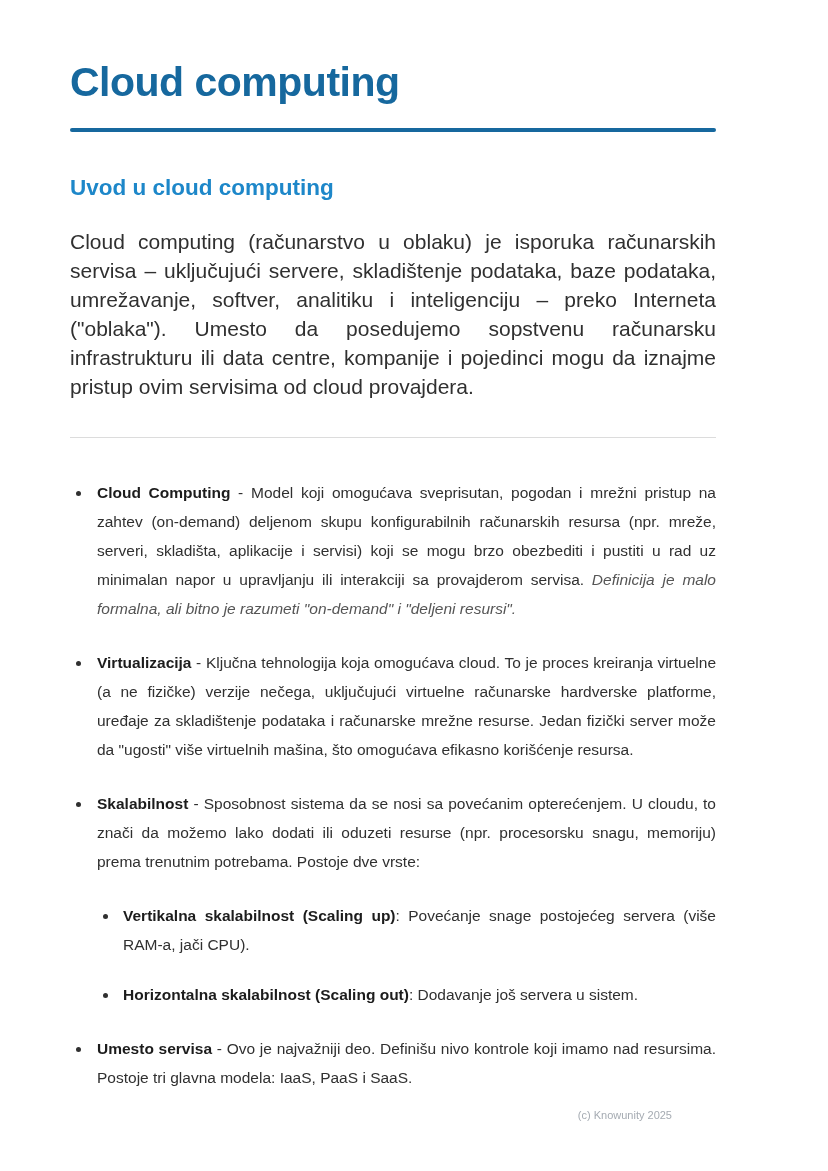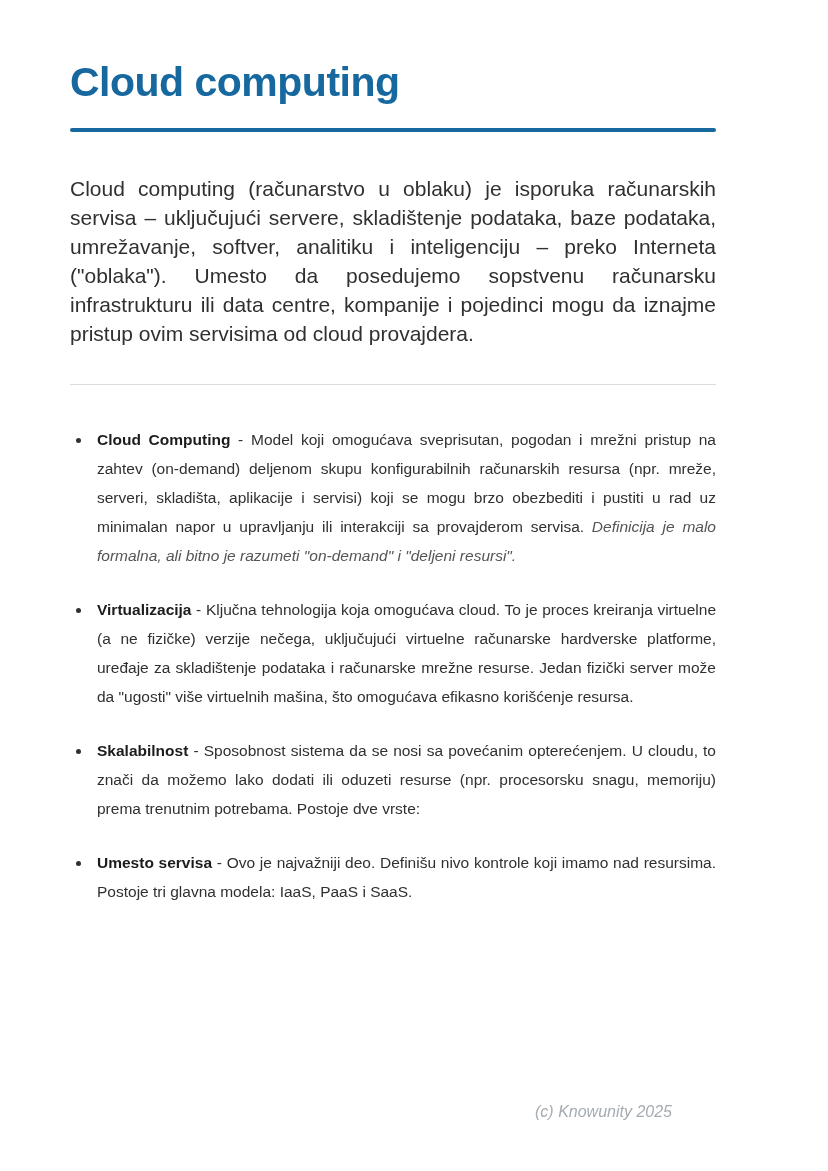--- a/index.html
+++ b/index.html
@@ -88,49 +88,52 @@
     padding-left: 4px;
   }
   ul.nested > li:last-child { margin-bottom: 0; }
   .seg-bold   { font-weight: 700; color: #1c1c1c; }
   .seg-normal { }
   .seg-italic { font-style: italic; color: var(--italic-text); }
   .footer-copyright {
     position: absolute;
     right: 52px;
     bottom: 50px;
-    font-size: 16px;
+    font-size: 11px;
     color: var(--footer-gray);
     z-index: 3;
-    font-style: italic;
   }
 </style>
 </head>
 <body>
 
 <div class="page">
 
   <div class="edge-bar"></div>
 
   <div class="content">
 
     <h1 class="doc-title">Cloud computing</h1>
     <div class="title-rule"></div>
 
     <section>
+      <h2 class="section-heading">Uvod u cloud computing</h2>
       <p class="body-para">Cloud computing (računarstvo u oblaku) je isporuka računarskih servisa – uključujući servere, skladištenje podataka, baze podataka, umrežavanje, softver, analitiku i inteligenciju – preko Interneta ("oblaka"). Umesto da posedujemo sopstvenu računarsku infrastrukturu ili data centre, kompanije i pojedinci mogu da iznajme pristup ovim servisima od cloud provajdera.</p>
     </section>
 
     <hr class="section-divider">
 
     <section>
       <ul class="bullets">
           <li><span class="seg-bold">Cloud Computing</span><span class="seg-normal"> - Model koji omogućava sveprisutan, pogodan i mrežni pristup na zahtev (on-demand) deljenom skupu konfigurabilnih računarskih resursa (npr. mreže, serveri, skladišta, aplikacije i servisi) koji se mogu brzo obezbediti i pustiti u rad uz minimalan napor u upravljanju ili interakciji sa provajderom servisa. </span><span class="seg-italic">Definicija je malo formalna, ali bitno je razumeti "on-demand" i "deljeni resursi".</span></li>
           <li><span class="seg-bold">Virtualizacija</span><span class="seg-normal"> - Ključna tehnologija koja omogućava cloud. To je proces kreiranja virtuelne (a ne fizičke) verzije nečega, uključujući virtuelne računarske hardverske platforme, uređaje za skladištenje podataka i računarske mrežne resurse. Jedan fizički server može da "ugosti" više virtuelnih mašina, što omogućava efikasno korišćenje resursa.</span></li>
-          <li><span class="seg-bold">Skalabilnost</span><span class="seg-normal"> - Sposobnost sistema da se nosi sa povećanim opterećenjem. U cloudu, to znači da možemo lako dodati ili oduzeti resurse (npr. procesorsku snagu, memoriju) prema trenutnim potrebama. Postoje dve vrste:</span></li>
+          <li><span class="seg-bold">Skalabilnost</span><span class="seg-normal"> - Sposobnost sistema da se nosi sa povećanim opterećenjem. U cloudu, to znači da možemo lako dodati ili oduzeti resurse (npr. procesorsku snagu, memoriju) prema trenutnim potrebama. Postoje dve vrste:</span><ul class="nested">
+              <li><span class="seg-bold">Vertikalna skalabilnost (Scaling up)</span><span class="seg-normal">: Povećanje snage postojećeg servera (više RAM-a, jači CPU).</span></li>
+              <li><span class="seg-bold">Horizontalna skalabilnost (Scaling out)</span><span class="seg-normal">: Dodavanje još servera u sistem.</span></li>
+            </ul></li>
           <li><span class="seg-bold">Umesto servisa</span><span class="seg-normal"> - Ovo je najvažniji deo. Definišu nivo kontrole koji imamo nad resursima. Postoje tri glavna modela: IaaS, PaaS i SaaS.</span></li>
         </ul>
     </section>
 
   </div>
 
   <div class="footer-copyright">(c) Knowunity 2025</div>
 
 </div>
 

